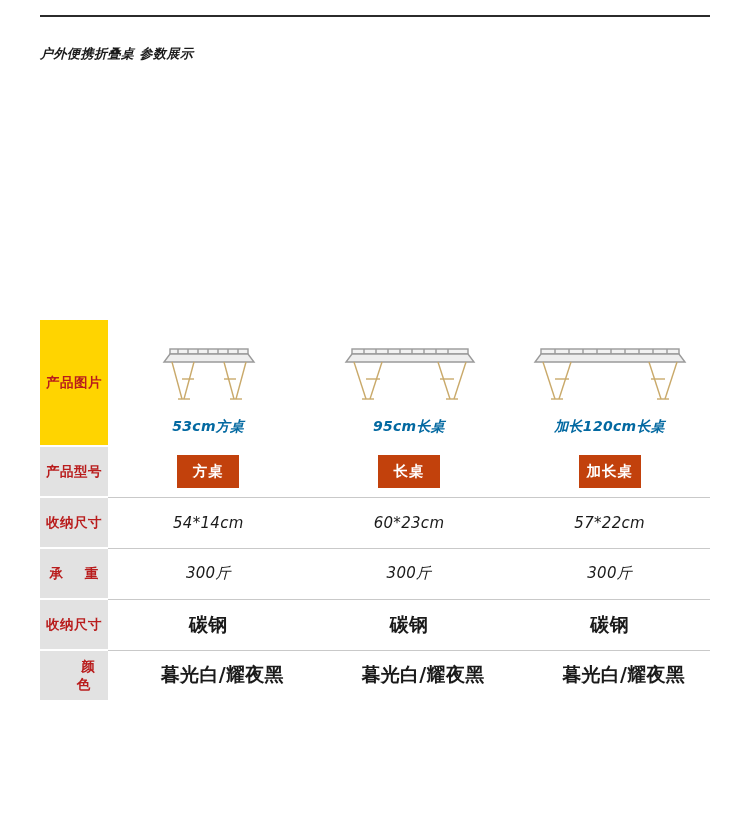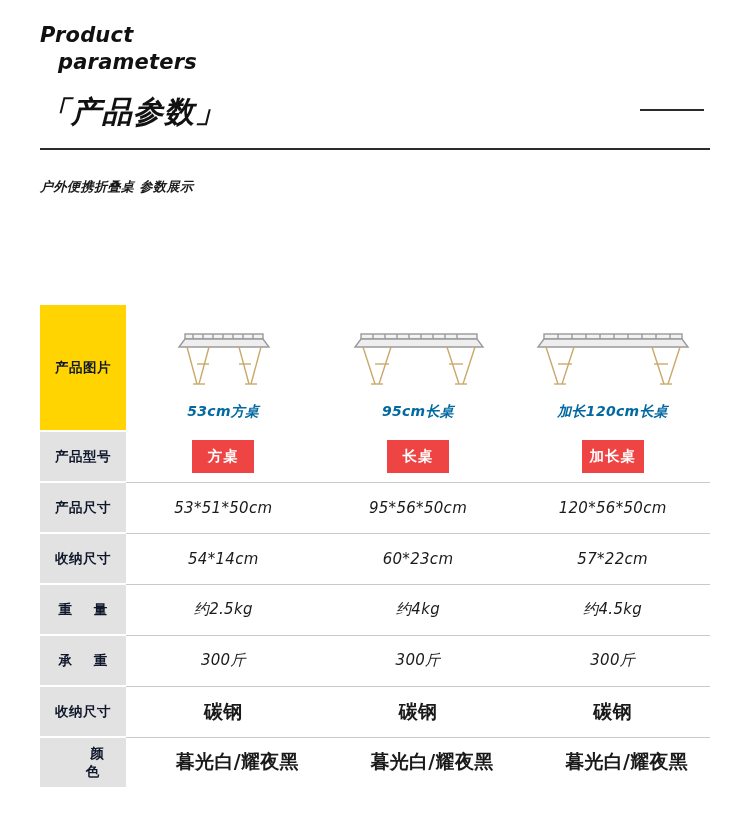--- a/index.html
+++ b/index.html
@@ -84,23 +84,23 @@
     top: 305px;
     width: 670px;
     border-collapse: collapse;
     table-layout: fixed;
   }
   .spec-table td {
     vertical-align: middle;
     padding: 0;
   }
   .label-cell {
-    width: 86px;
+    width: 68px;
     background: #e2e2e2;
-    color: #0f172a;
+    color: #b91c1c;
     font-size: 13.5px;
     font-weight: bold;
     text-align: center;
     letter-spacing: 0.5px;
     border-bottom: 2px solid #ffffff;
     height: 49px;
   }
   .label-cell.spaced {
     letter-spacing: 9px;
     text-indent: 9px;
@@ -124,21 +124,21 @@
   .val-cell.cn {
     font-style: normal;
     font-weight: bold;
     font-size: 19px;
   }
   .val-cell.model {
     border-bottom: 1px solid #c9c9c9;
   }
   .model-chip {
     display: inline-block;
-    background: #ef4444;
+    background: #c2410c;
     color: #ffffff;
     font-weight: bold;
     font-style: normal;
     font-size: 14.5px;
     padding: 7px 4px;
     letter-spacing: 1px;
     min-width: 54px;
   }
   .photo-cell {
     height: 125px;
@@ -162,30 +162,20 @@
   .last-row td {
     border-bottom: none;
     padding-left: 28px;
   }
 </style>
 </head>
 <body>
 
 <div class="page">
 
-  <div class="header">
-    <div class="title-en">
-      <span>Product</span>
-      <span class="line2">parameters</span>
-    </div>
-    <div class="title-cn">
-      <span class="cn-text">「产品参数」</span>
-      <span class="rule-short"></span>
-    </div>
-  </div>
   <div class="rule-full"></div>
   <div class="subtitle">户外便携折叠桌 参数展示</div>
 
   <table class="spec-table">
     <tbody>
 
       <tr>
         <td class="label-cell photo">产品图片</td>
         <td class="photo-cell">
           <svg class="table-img" width="120" height="85" viewBox="0 0 120 85">
@@ -270,40 +260,28 @@
           <span class="model-chip">方桌</span>
         </td>
         <td class="val-cell model">
           <span class="model-chip">长桌</span>
         </td>
         <td class="val-cell model">
           <span class="model-chip">加长桌</span>
         </td>
       </tr>
 
-      <tr>
-        <td class="label-cell">产品尺寸</td>
-        <td class="val-cell">53*51*50cm</td>
-        <td class="val-cell">95*56*50cm</td>
-        <td class="val-cell">120*56*50cm</td>
-      </tr>
 
       <tr>
         <td class="label-cell">收纳尺寸</td>
         <td class="val-cell">54*14cm</td>
         <td class="val-cell">60*23cm</td>
         <td class="val-cell">57*22cm</td>
       </tr>
 
-      <tr>
-        <td class="label-cell spaced">重    量</td>
-        <td class="val-cell">约2.5kg</td>
-        <td class="val-cell">约4kg</td>
-        <td class="val-cell">约4.5kg</td>
-      </tr>
 
       <tr>
         <td class="label-cell spaced">承    重</td>
         <td class="val-cell">300斤</td>
         <td class="val-cell">300斤</td>
         <td class="val-cell">300斤</td>
       </tr>
 
       <tr>
         <td class="label-cell">收纳尺寸</td>

